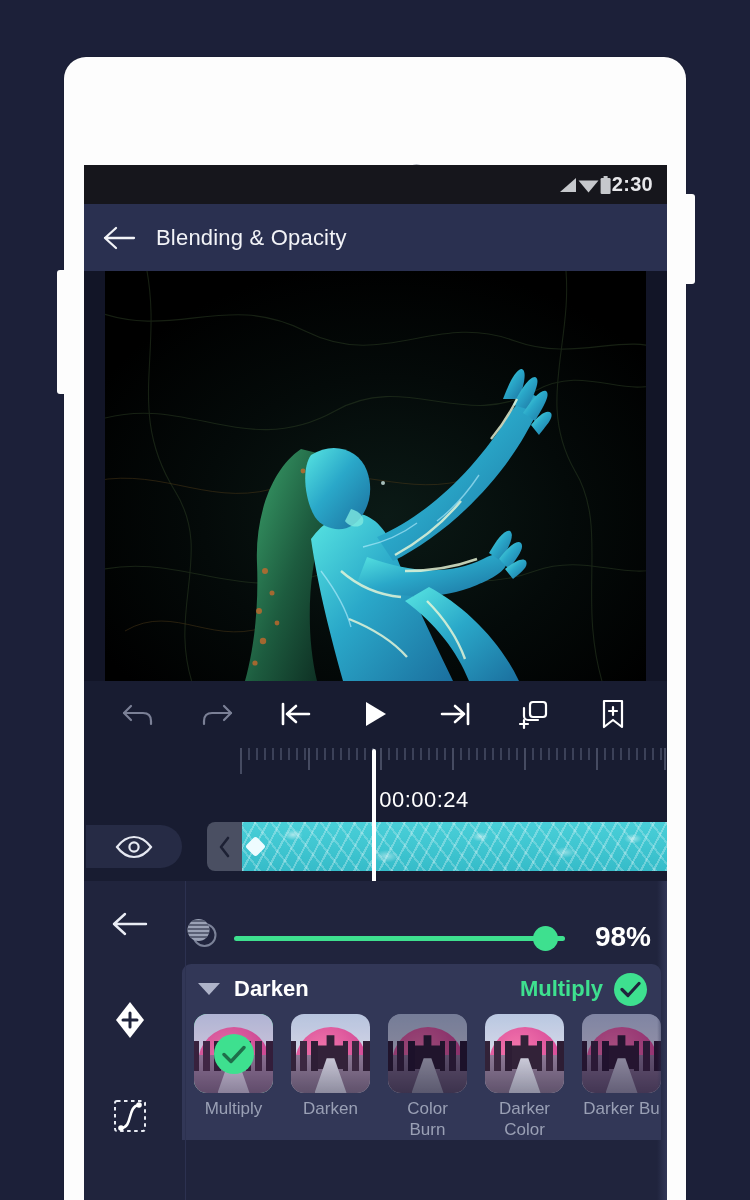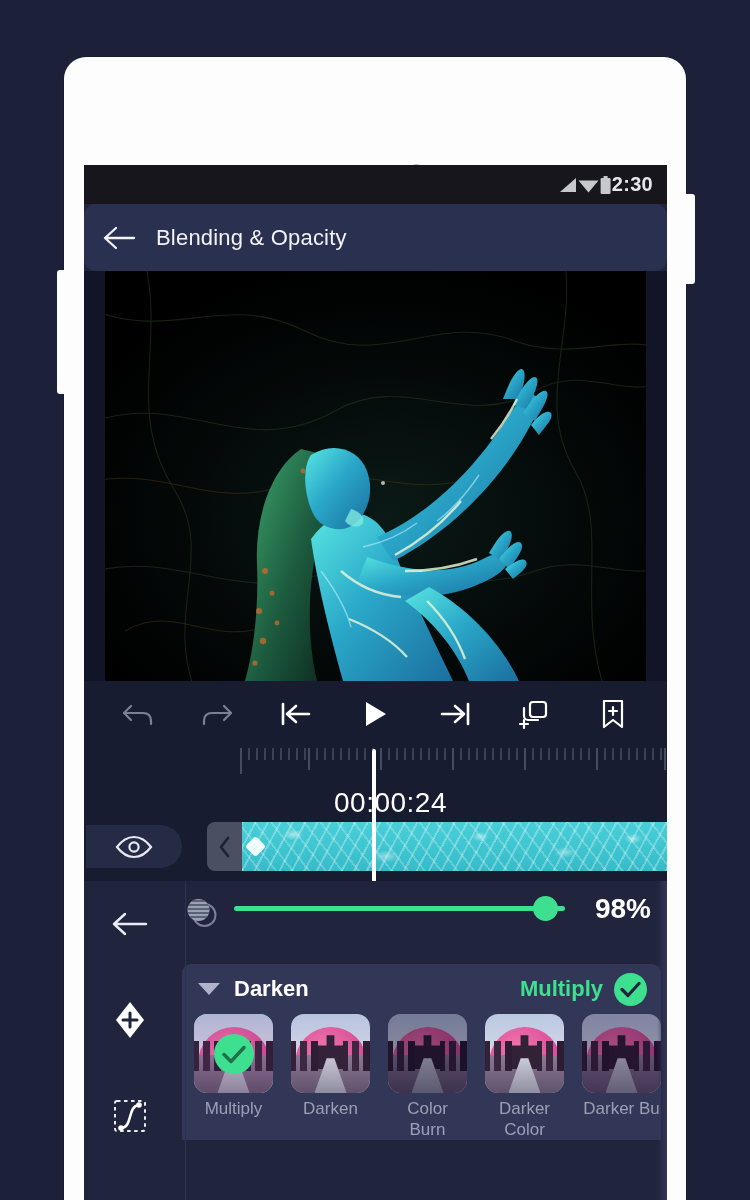--- a/index.html
+++ b/index.html
@@ -65,21 +65,21 @@
     padding-right: 14px; gap: 1px;
   }
   .sb-signal { width: 21px; height: 16px; }
   .sb-wifi   { width: 21px; height: 16px; }
   .sb-batt   { width: 11px; height: 18px; }
   .sb-time { color: #e7e7ea; font-size: 20px; font-weight: bold; letter-spacing: .3px; }
 
   
   .appbar {
     height: 67px; background: #2a3050;
-    display: flex; align-items: center; gap: 19px; padding-left: 19px; border-radius: 12px;
+    display: flex; align-items: center; gap: 19px; padding-left: 19px;
   }
   .appbar-title { color: #f2f3f7; font-size: 22px; letter-spacing: .2px; }
 
   
   .preview { position: relative; width: 583px; height: 410px; background: #000; overflow: hidden; }
   .preview-pad { position:absolute; left:0; top:0; width:21px; height:100%; background:#121527; }
   .preview-pad.r { left:562px; width:21px; }
   .preview-img { position: absolute; left: 21px; top: 0; width: 541px; height: 410px; overflow: hidden;
                  background:#010304; }
 
@@ -88,22 +88,22 @@
     height: 65px; background: #181c31;
     display: flex; align-items: center; justify-content: space-around;
     padding: 0 14px;
   }
   .tbtn { width: 46px; height: 46px; display:flex; align-items:center; justify-content:center; }
 
   
   .timeline { position: relative; height: 140px; background: #181c31; }
   .ruler { position: absolute; left: 155px; top: 0; right: 0; height: 36px; overflow:hidden; }
   .timecode {
-    position: absolute; top: 41px; left: 250px; width: 180px; text-align: left;
-    color: #fff; font-size: 28px; letter-spacing: .5px;
+    position: absolute; top: 41px; left: 250px; width: 180px; text-align: center;
+    color: #fff; font-size: 22px; letter-spacing: .5px;
   }
   .track-row { position: absolute; top: 76px; left: 0; right: 0; height: 52px; display:flex; }
   .eye-pill {
     width: 96px; height: 43px; margin-left: 2px; margin-top: 3px;
     background: #262b45; border-radius: 0 22px 22px 0;
     display:flex; align-items:center; justify-content:center;
   }
   .clip-handle {
     width: 35px; height: 49px; margin-left: 25px; background: #4a4f62;
     border-radius: 8px 0 0 8px; display:flex; align-items:center; justify-content:center;
@@ -130,21 +130,21 @@
     background: #ffffff; border-radius: 2px;
   }
 
   
   .bottom { position:absolute; top:716px; left:0; width:583px; height:319px; background:#20243d; display:flex; }
   .railsep { position:absolute; left:101px; top:0; width:1px; height:319px; background:#2c3150; }
   .rail { width: 101px; padding-top: 17px; display:flex; flex-direction:column; align-items:center; gap:44px; }
   .rail-btn { width:52px; height:52px; display:flex; align-items:center; justify-content:center; }
 
   .panel { flex:1; padding: 12px 0 0 0; }
-  .opacity-row { display:flex; align-items:flex-start; height: 60px; padding: 0 10px 0 6px; gap: 12px; }
+  .opacity-row { display:flex; align-items:flex-end; height: 60px; padding: 0 10px 0 6px; gap: 12px; }
   .op-icon { width: 40px; height: 40px; display:flex; align-items:center; justify-content:center; }
   .slider { position: relative; flex: 1; height: 30px; display:flex; align-items:center; }
   .slider-track { position:absolute; left:0; right:0; height:5px; border-radius:3px; background:#3ee08f; }
   .slider-knob { position:absolute; width:25px; height:25px; border-radius:50%; background:#3ee08f; }
   .op-value { color:#ffffff; font-size:28px; font-weight:bold; min-width:80px; text-align:right; padding-right:6px; }
 
   .mode-row {
     margin: 3px 6px 0 6px; height: 58px; background:#272c48; border-radius:7px;
     display:flex; align-items:center; padding-left:19px;
   }

